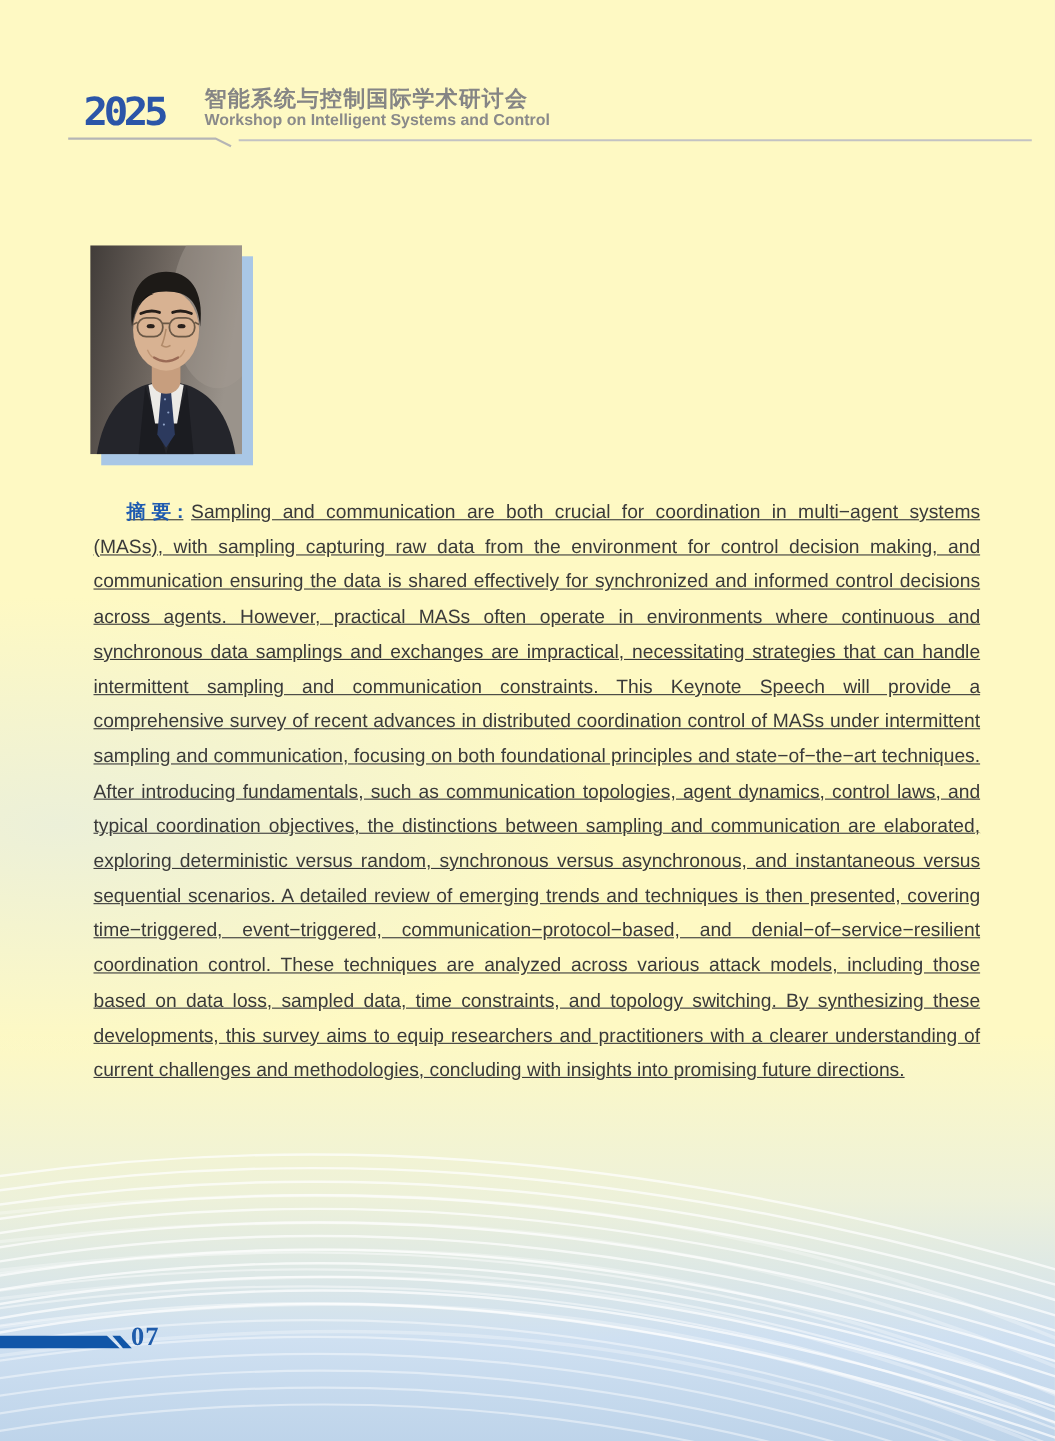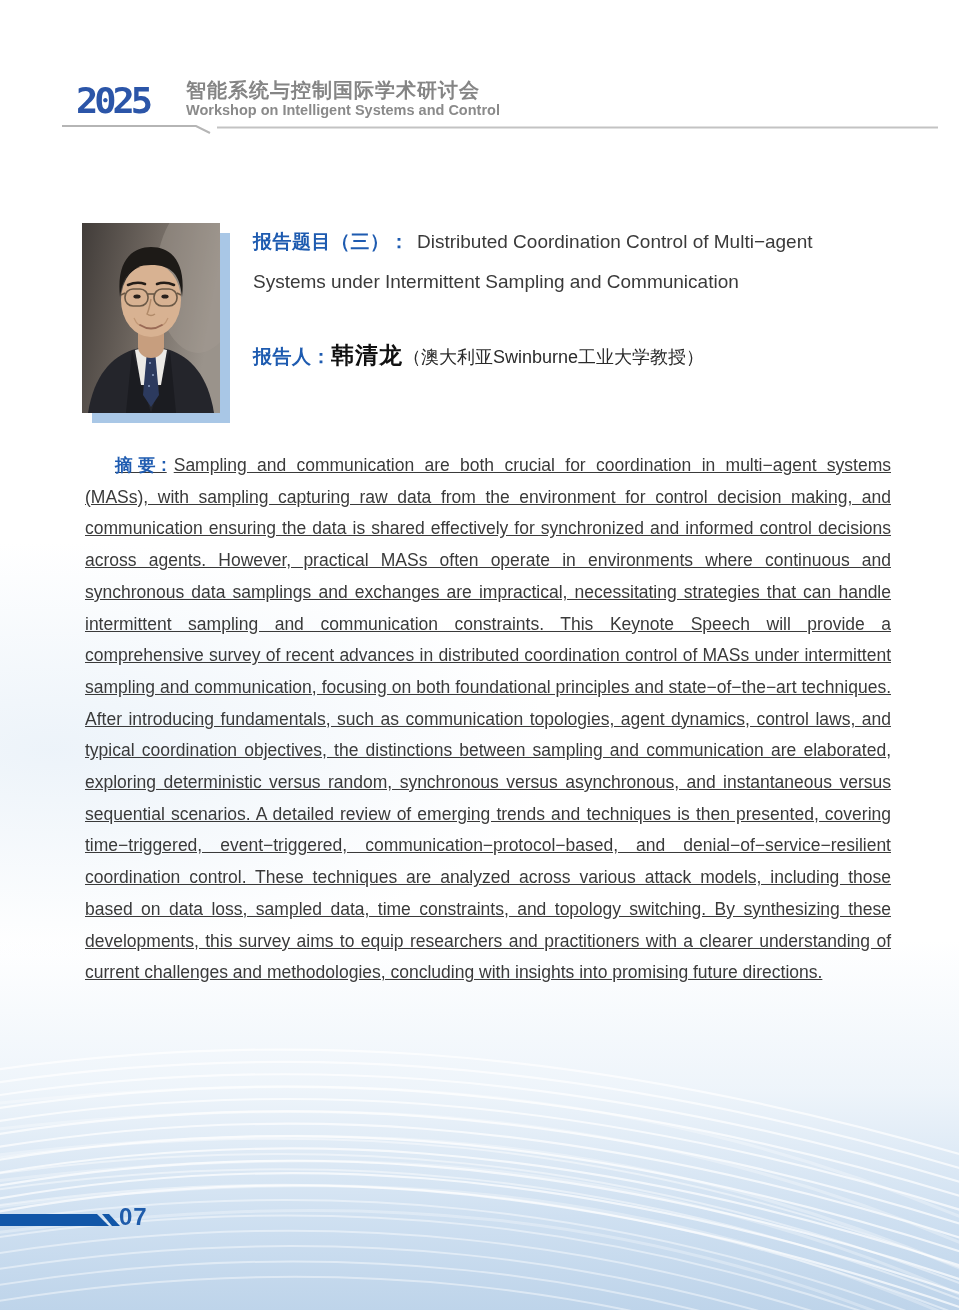--- a/index.html
+++ b/index.html
@@ -1,20 +1,20 @@
 <!DOCTYPE html>
 <html><head>
 <meta charset="utf-8">
 <style>
   * { margin:0; padding:0; box-sizing:border-box; }
   html,body { background:#e8e8e8; }
   body { font-family:"Liberation Sans", sans-serif; }
   .page {
     position:relative; width:959px; height:1310px; margin:0 auto;
-    background:#ffffff; overflow:hidden;
+    background:#fef9c3; overflow:hidden;
   }
 
   
   .bg-mid {
     position:absolute; left:-220px; top:540px; width:780px; height:420px;
     background:radial-gradient(ellipse at 35% 50%, rgba(214,229,243,0.45), rgba(214,229,243,0) 70%);
     pointer-events:none;
   }
   .bg-bottom {
     position:absolute; left:0; top:940px; width:959px; height:370px;
@@ -65,21 +65,21 @@
     position:absolute; left:85px; top:450px; width:806px;
     font-size:17.5px; line-height:31.7px; color:#3a3a3a;
     text-align:justify; text-indent:30px;text-decoration:underline;
   }
   .abstract .abs-label { color:#1e5bb0; font-weight:bold; margin-right:7px; }
 
   
   .footer-bar { position:absolute; left:0; top:1214px; width:130px; height:12px; }
   .page-number {
     position:absolute; left:119px; top:1203px;
-    font-size:24px; font-weight:bold; color:#1f5cab; letter-spacing:1px;
+    font-size:24px; font-weight:bold; color:#1f5cab; letter-spacing:1px;font-family:Liberation Serif, serif;
   }
 </style>
 </head>
 <body>
 
 <div class="page">
 
   <div class="bg-mid"></div>
   <div class="bg-bottom"></div>
   <svg class="wave-svg" viewBox="0 0 959 300" preserveAspectRatio="none">
@@ -166,24 +166,20 @@
 
       <ellipse cx="55" cy="73.5" rx="3.6" ry="2" fill="#2a211c"></ellipse>
       <ellipse cx="83" cy="73.5" rx="3.6" ry="2" fill="#2a211c"></ellipse>
 
       <path d="M69,76 q-2,11 -4,15 q4,3 8,0" stroke="#b18a69" stroke-width="1.4" fill="none"></path>
       <path d="M58,102 q11,7 22,0" stroke="#9a6a55" stroke-width="2" fill="none" stroke-linecap="round"></path>
       <path d="M52,95 q2,5 5,7 M86,95 q-2,5 -5,7" stroke="#c09775" stroke-width="1.2" fill="none"></path>
     </svg>
   </div>
 
-  <div class="talk-info">
-    <p class="talk-title"><span class="lbl">报告题目（三）：</span><span>Distributed Coordination Control of Multi−agent Systems under Intermittent Sampling and Communication</span></p>
-    <p class="speaker-line"><span class="lbl">报告人：</span><span class="name">韩清龙</span><span class="affil">（澳大利亚Swinburne工业大学教授）</span></p>
-  </div>
 
   <p class="abstract"><span class="abs-label">摘要:</span><span>Sampling and communication are both crucial for coordination in multi−agent systems (MASs), with sampling capturing raw data from the environment for control decision making, and communication ensuring the data is shared effectively for synchronized and informed control decisions across agents. However, practical MASs often operate in environments where continuous and synchronous data samplings and exchanges are impractical, necessitating strategies that can handle intermittent sampling and communication constraints. This Keynote Speech will provide a comprehensive survey of recent advances in distributed coordination control of MASs under intermittent sampling and communication, focusing on both foundational principles and state−of−the−art techniques. After introducing fundamentals, such as communication topologies, agent dynamics, control laws, and typical coordination objectives, the distinctions between sampling and communication are elaborated, exploring deterministic versus random, synchronous versus asynchronous, and instantaneous versus sequential scenarios. A detailed review of emerging trends and techniques is then presented, covering time−triggered, event−triggered, communication−protocol−based, and denial−of−service−resilient coordination control. These techniques are analyzed across various attack models, including those based on data loss, sampled data, time constraints, and topology switching. By synthesizing these developments, this survey aims to equip researchers and practitioners with a clearer understanding of current challenges and methodologies, concluding with insights into promising future directions.</span></p>
 
   <svg class="footer-bar" viewBox="0 0 130 12">
     <path d="M0,0 H97 L109,12 H0 Z" fill="#1156a8"></path>
     <path d="M102,0 L109,0 L120,12 L112,12 Z" fill="#1156a8"></path>
   </svg>
   <div class="page-number">07</div>
 
 </div>

